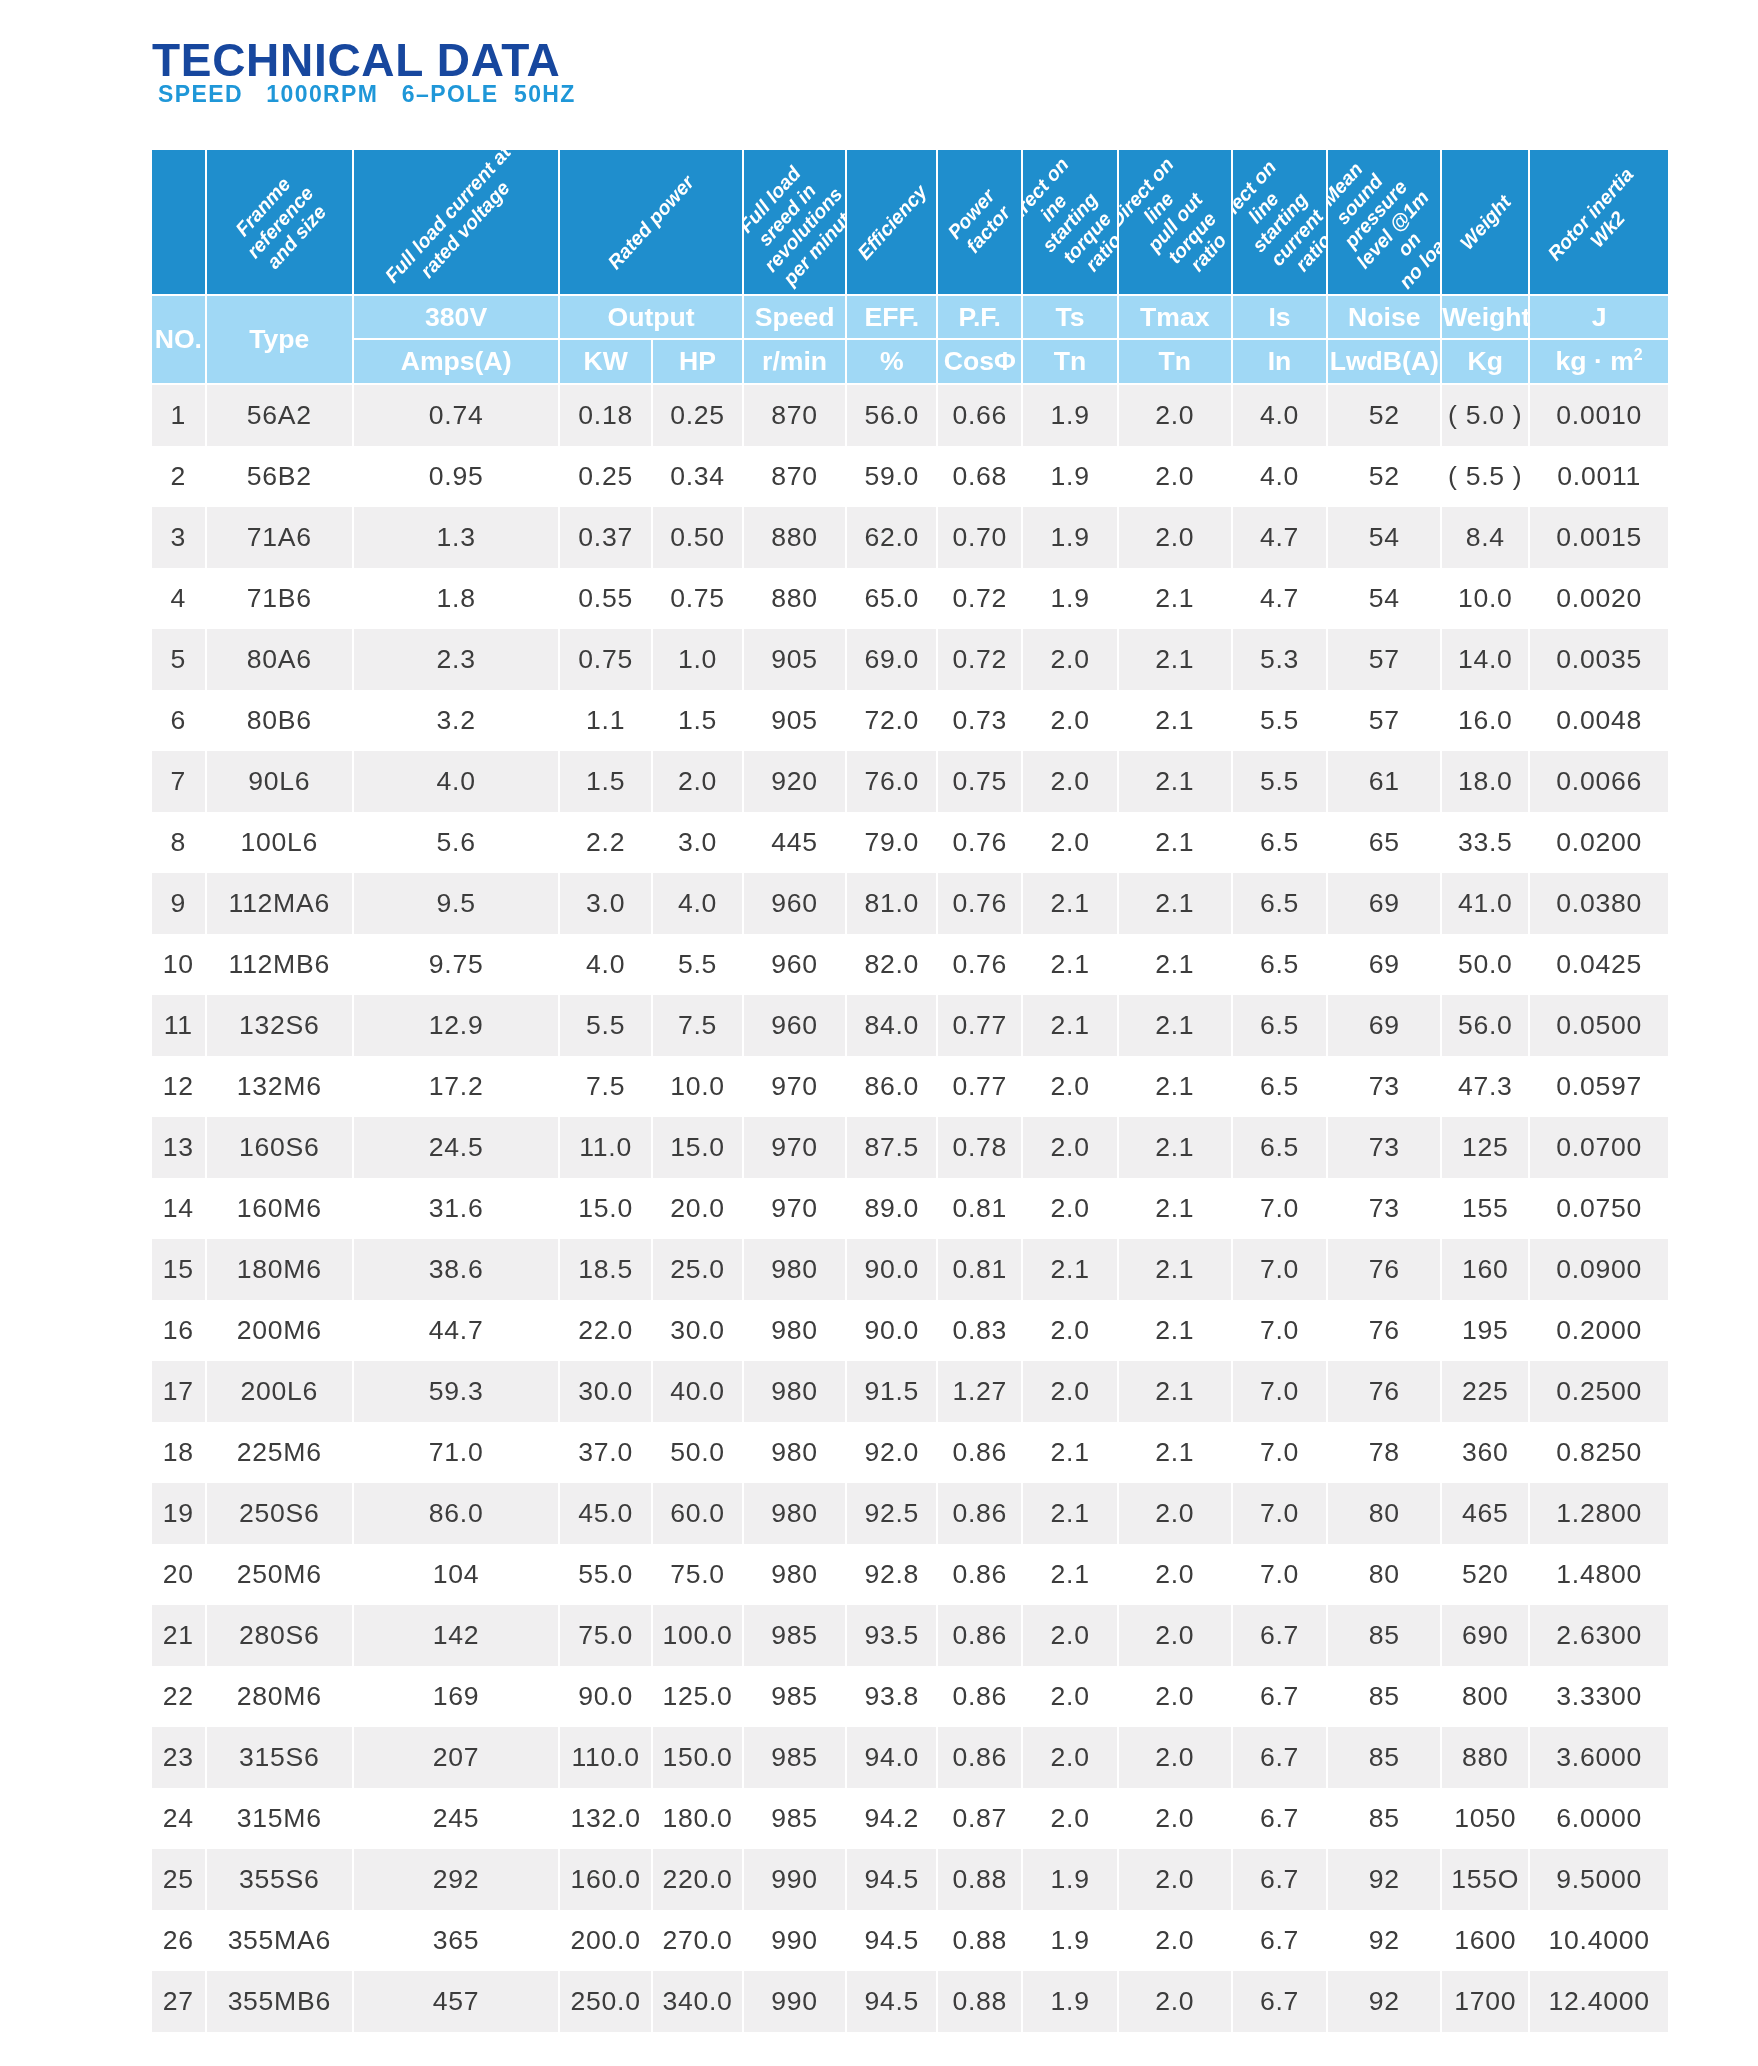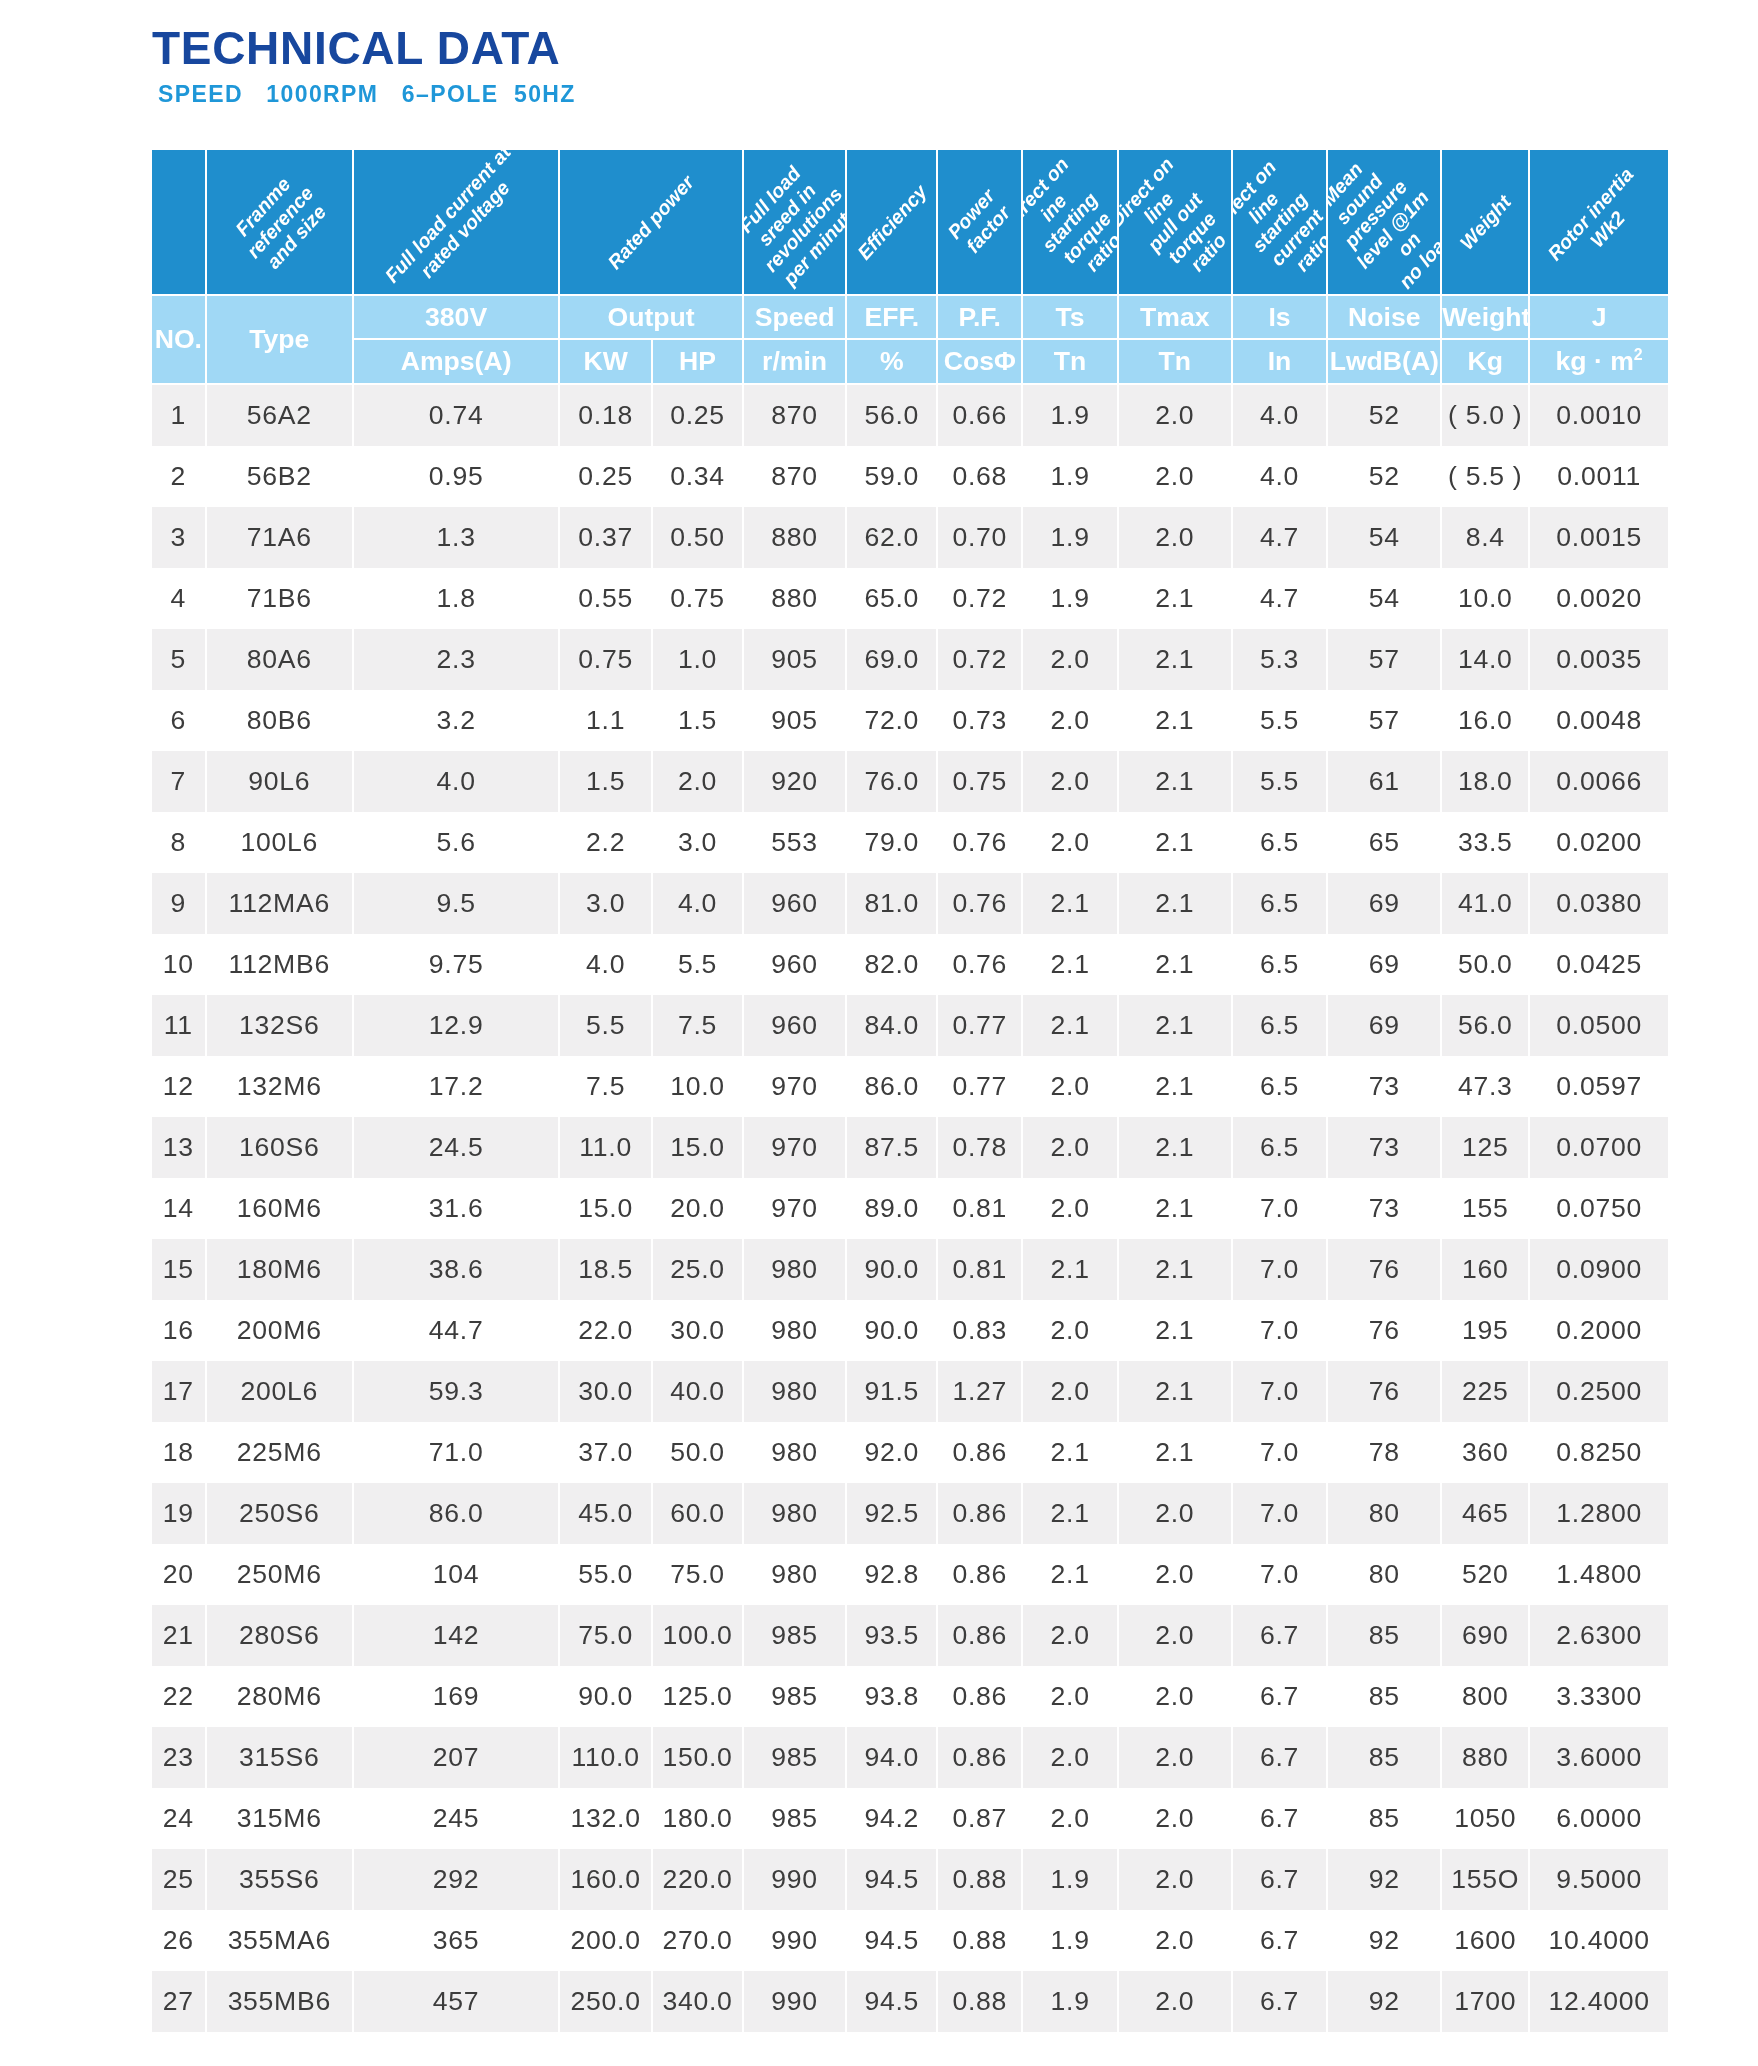--- a/index.html
+++ b/index.html
@@ -6,21 +6,21 @@
   .page{
     position:relative;
     width:1758px;
     height:2066px;
     background:#ffffff;
     font-family:"Liberation Sans", sans-serif;
     overflow:hidden;
   }
   .title{
     position:absolute;
-    left:152px; top:21px;
+    left:152px; top:33px;
     font-size:46px;
     font-weight:800;
     letter-spacing:0.7px;
     color:#17479e;
   }
   .subtitle{
     position:absolute;
     left:158px; top:81px;
     font-size:23px;
     font-weight:700;
@@ -325,21 +325,21 @@
           <td>61</td>
           <td>18.0</td>
           <td>0.0066</td>
         </tr>
         <tr>
           <td>8</td>
           <td>100L6</td>
           <td>5.6</td>
           <td>2.2</td>
           <td>3.0</td>
-          <td>553</td>
+          <td>445</td>
           <td>79.0</td>
           <td>0.76</td>
           <td>2.0</td>
           <td>2.1</td>
           <td>6.5</td>
           <td>65</td>
           <td>33.5</td>
           <td>0.0200</td>
         </tr>
         <tr>

